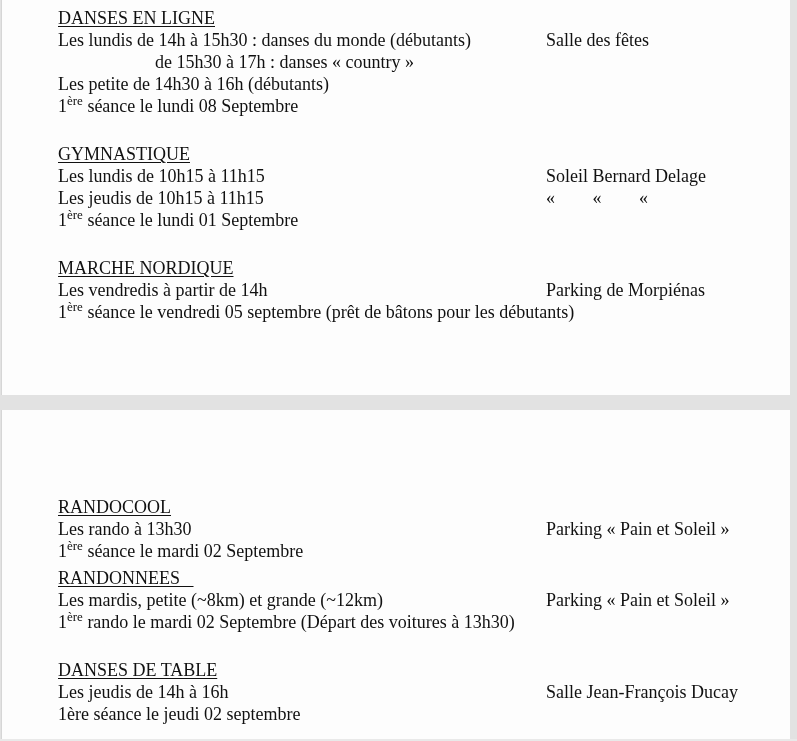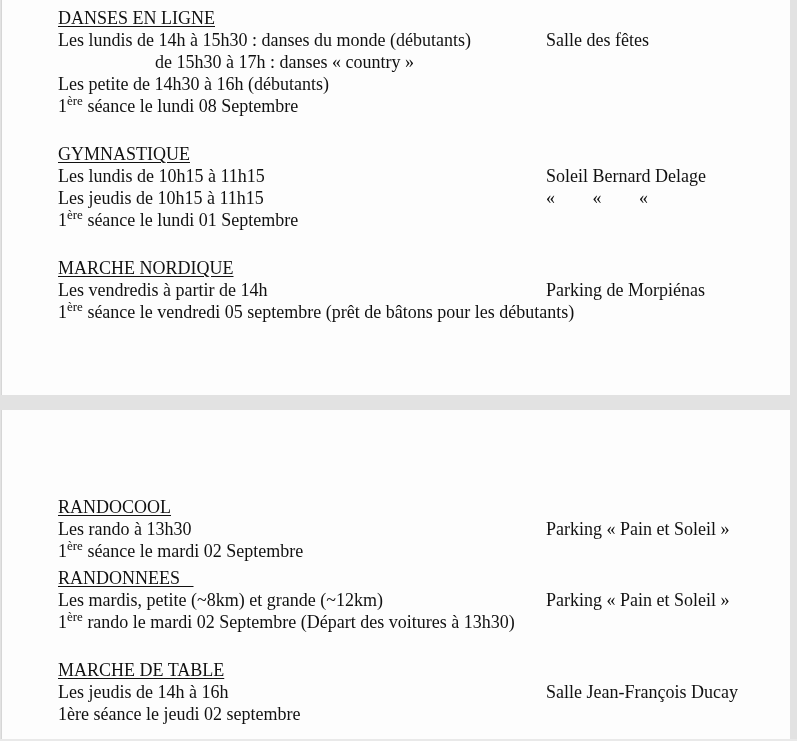--- a/index.html
+++ b/index.html
@@ -101,21 +101,21 @@
       <div class="line"><span>1</span><sup>ère</sup><span> séance le mardi 02 Septembre</span></div>
     </div>
 
     <div class="sec sec-randonnees">
       <div class="line"><span class="heading">RANDONNEES&nbsp;&nbsp;&nbsp;</span></div>
       <div class="line"><span>Les mardis, petite (~8km) et grande (~12km)</span><span class="loc">Parking « Pain et Soleil »</span></div>
       <div class="line"><span>1</span><sup>ère</sup><span> rando le mardi 02 Septembre (Départ des voitures à 13h30)</span></div>
     </div>
 
     <div class="sec sec-tennis">
-      <div class="line"><span class="heading">MARCHE DE TABLE</span></div>
+      <div class="line"><span class="heading">DANSES DE TABLE</span></div>
       <div class="line"><span>Les jeudis de 14h à 16h</span><span class="loc">Salle Jean-François Ducay</span></div>
       <div class="line"><span>1ère séance le jeudi 02 septembre</span></div>
     </div>
 
   </div>
 
   <div class="bottom-edge"></div>
 </div>
 
 </body></html>

